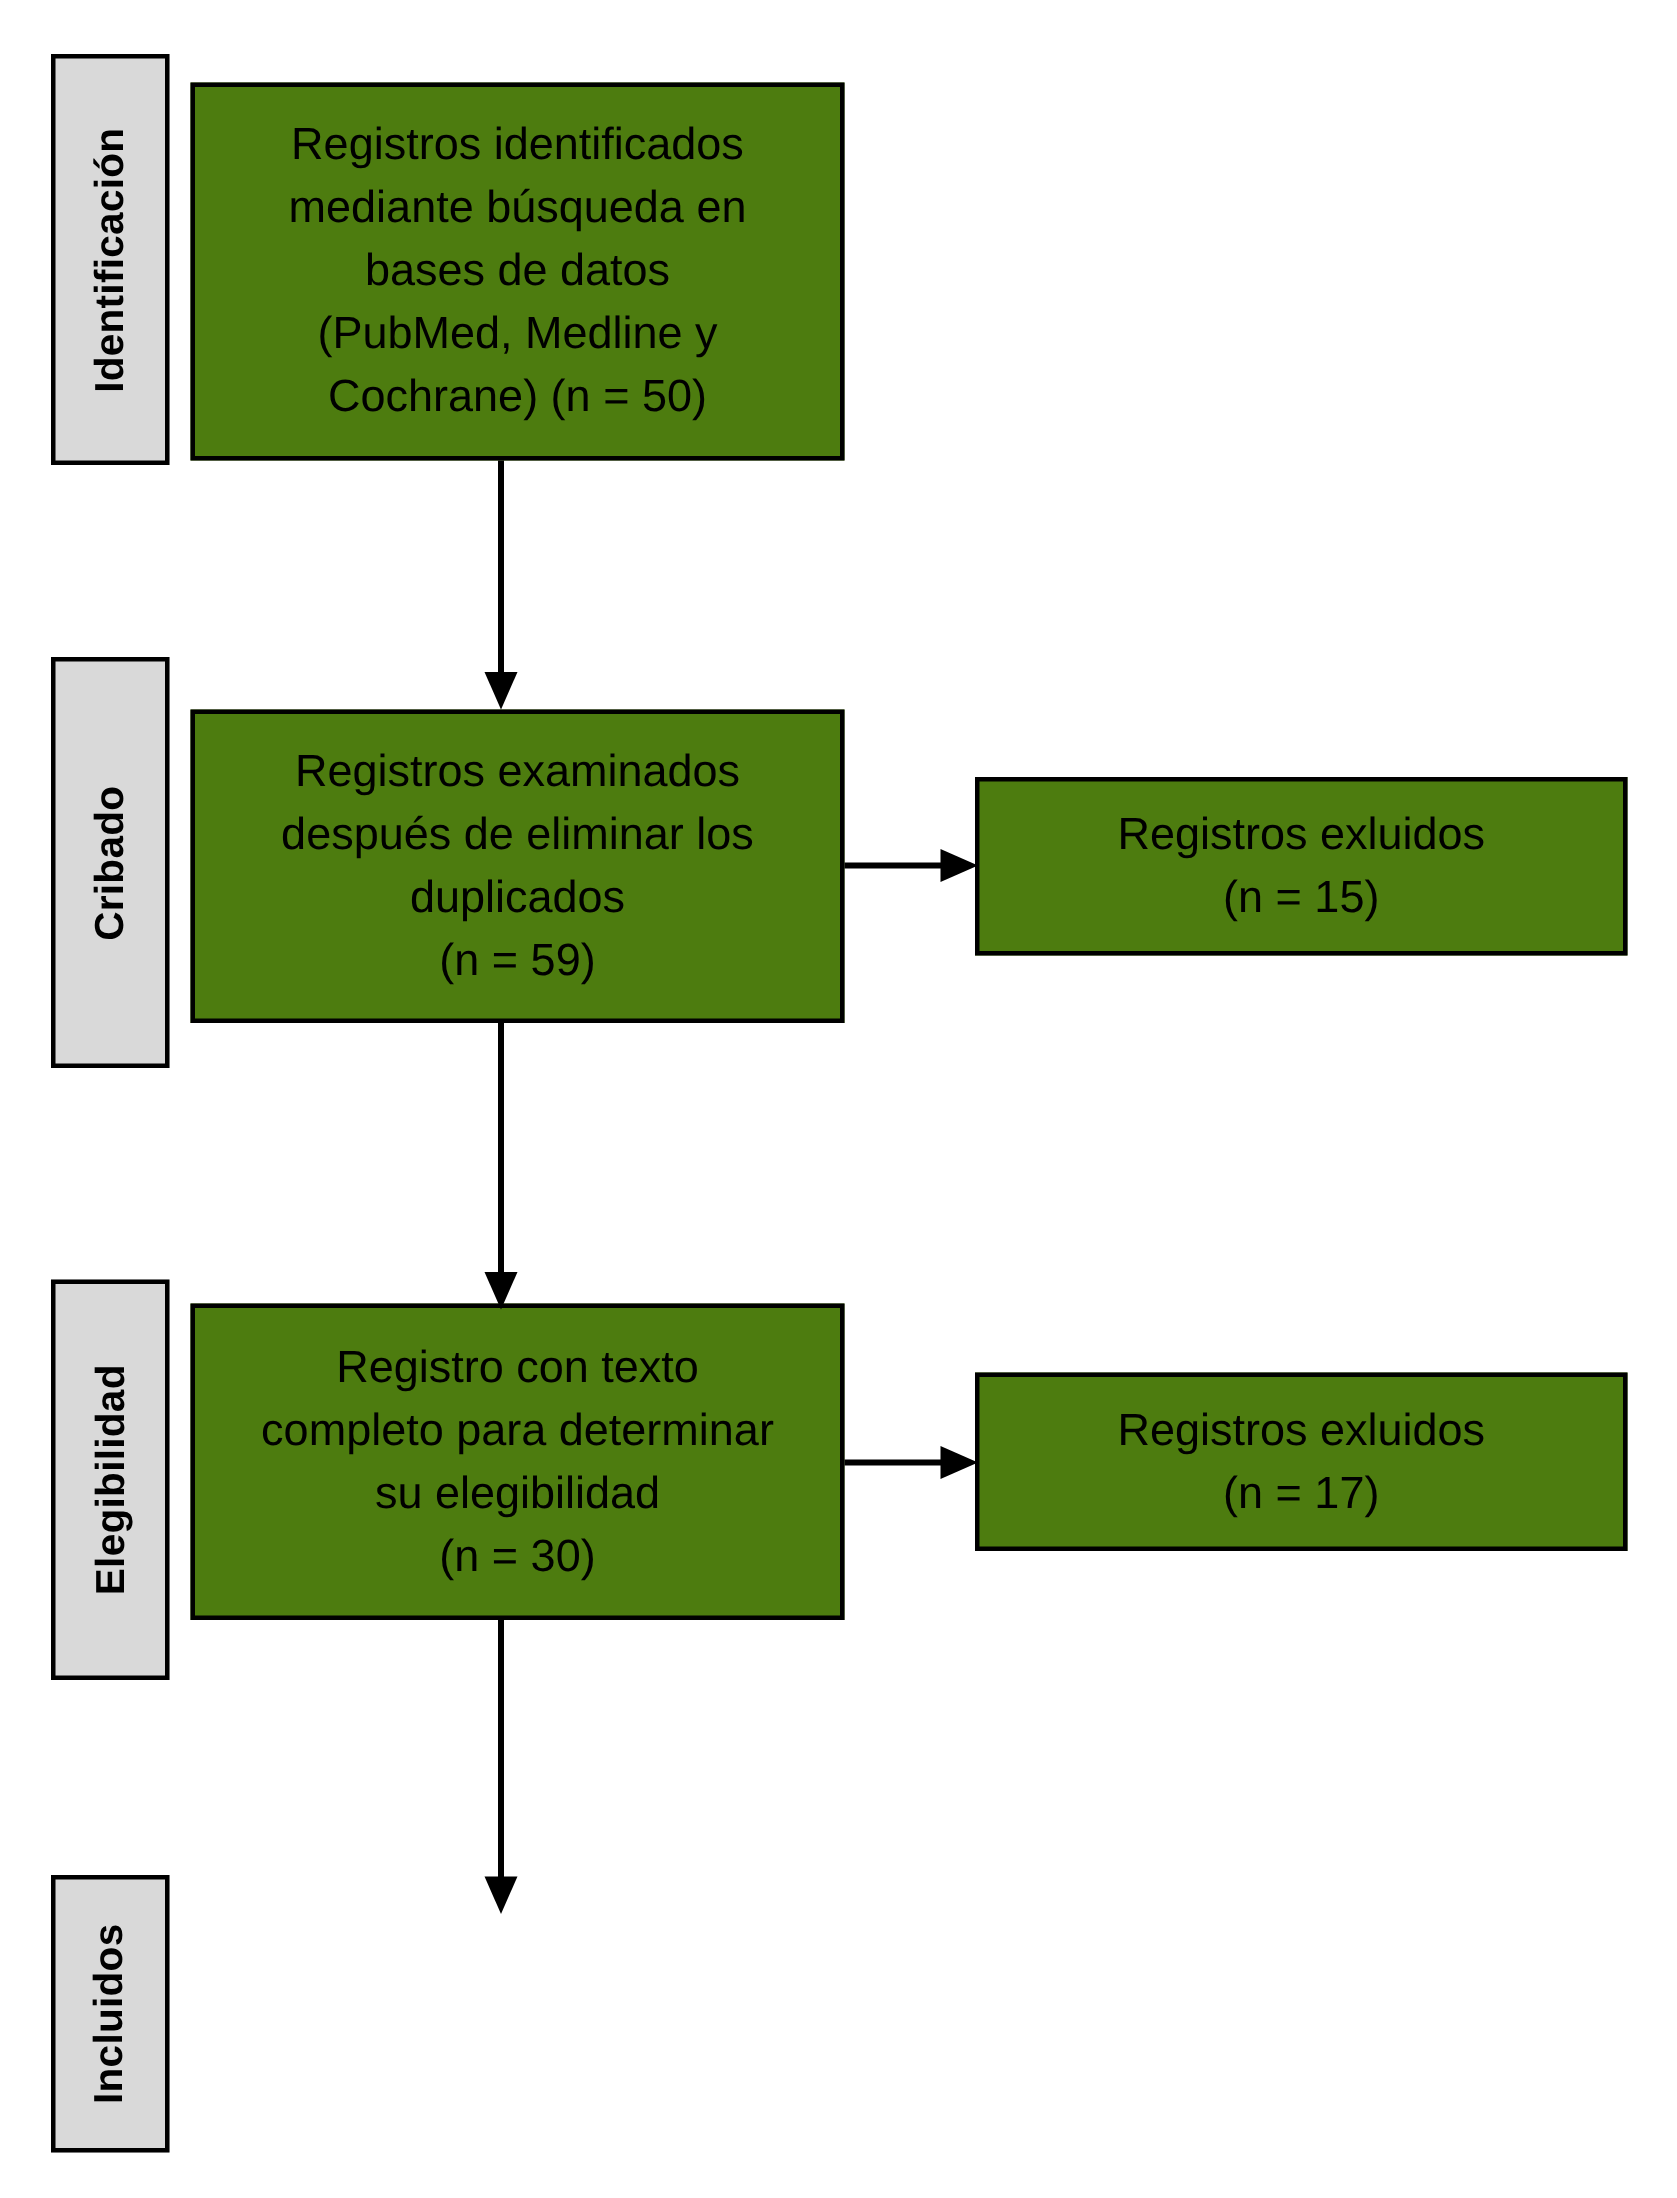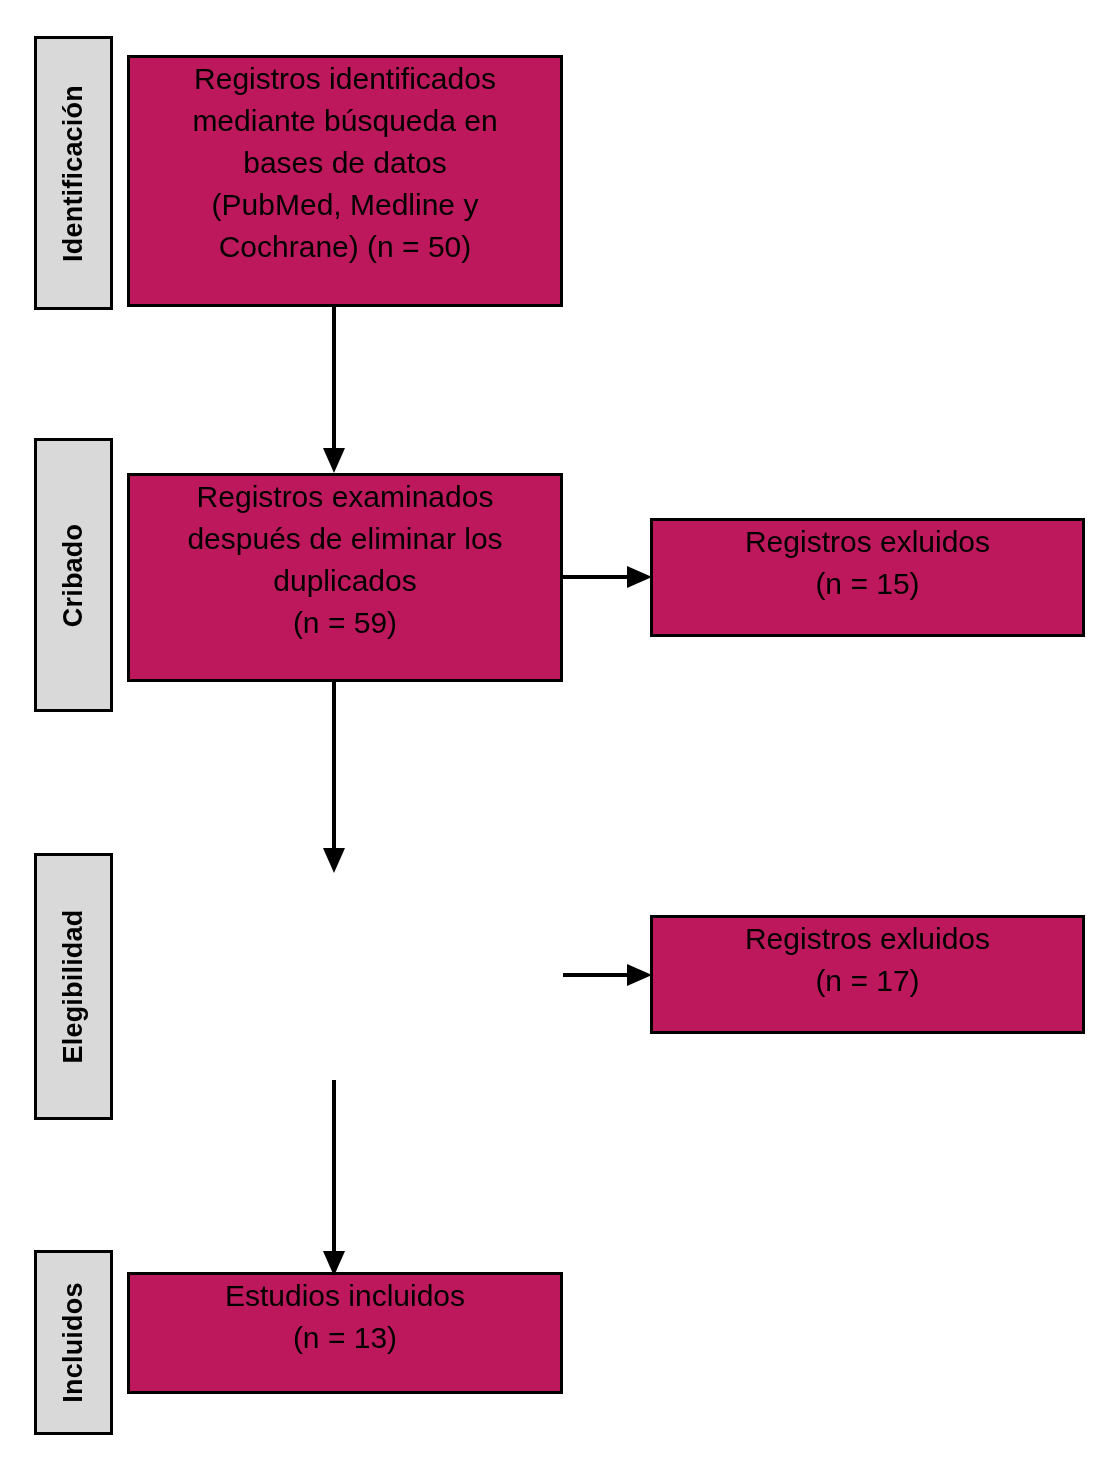--- a/index.html
+++ b/index.html
@@ -39,23 +39,24 @@
     font-size: 27px;
     letter-spacing: 0.2px;
     line-height: 1;
     color: #000000;
   }
 
   
   .node-box {
     position: absolute;
     box-sizing: border-box;
-    background: #be185d;
+    background: #4d7c0f;
     border: 3px solid #000000;
     display: flex;
+    align-items: center;
     justify-content: center;
     text-align: center;
   }
   .node-text {
     font-size: 30px;
     line-height: 42px;
     color: #000000;
     padding: 0 10px;
     white-space: pre-line;
   }
@@ -107,30 +108,32 @@
 después de eliminar los
 duplicados
 (n = 59)</div>
   </div>
 
   <div class="node-box" style="left:650px; top:518px; width:435px; height:119px;">
     <div class="node-text">Registros exluidos
 (n = 15)</div>
   </div>
 
+  <div class="node-box" style="left:127px; top:869px; width:436px; height:211px;">
+    <div class="node-text">Registro con texto
+completo para  determinar
+su elegibilidad
+(n = 30)</div>
+  </div>
 
   <div class="node-box" style="left:650px; top:915px; width:435px; height:119px;">
     <div class="node-text">Registros exluidos
 (n = 17)</div>
   </div>
 
-  <div class="node-box" style="left:127px; top:1272px; width:436px; height:122px;">
-    <div class="node-text">Estudios incluidos
-(n = 13)</div>
-  </div>
 
   <svg class="connector" style="left:300px; top:300px; width:70px; height:180px;" viewBox="0 0 70 180">
     <line x1="34" y1="7" x2="34" y2="152"></line>
     <polygon points="34,173 23,148 45,148"></polygon>
   </svg>
 
   <svg class="connector" style="left:558px; top:555px; width:100px; height:45px;" viewBox="0 0 100 45">
     <line x1="5" y1="22" x2="72" y2="22"></line>
     <polygon points="94,22 69,11 69,33"></polygon>
   </svg>

